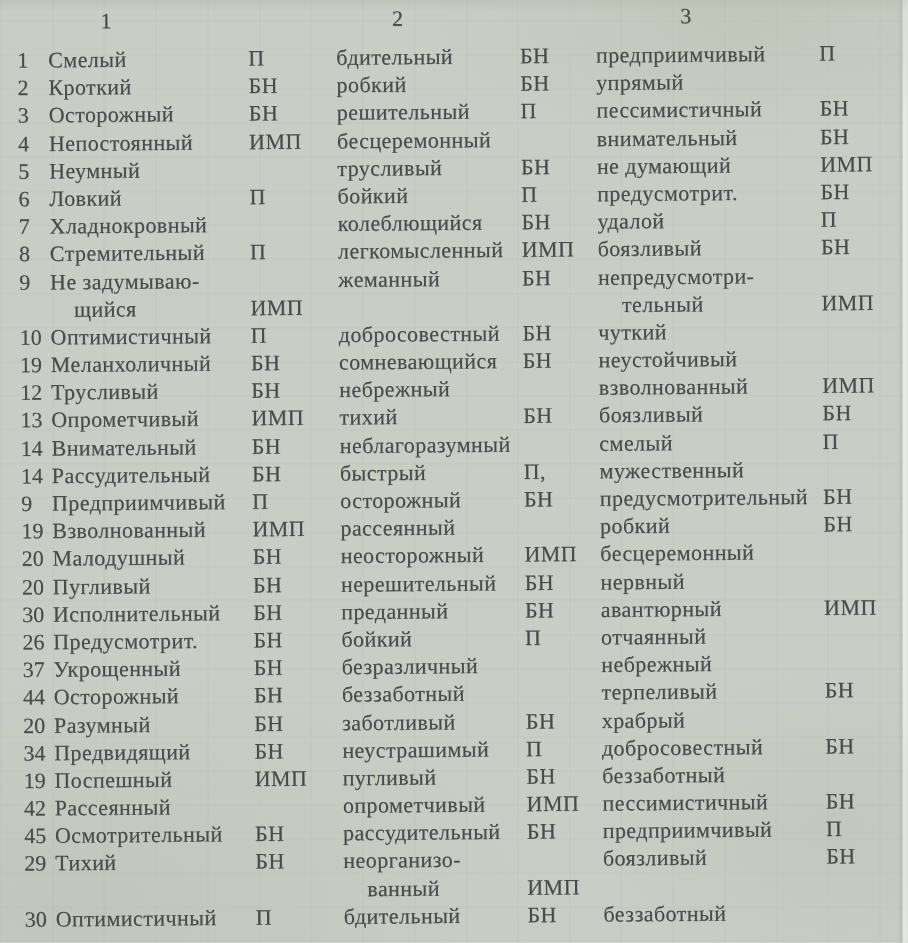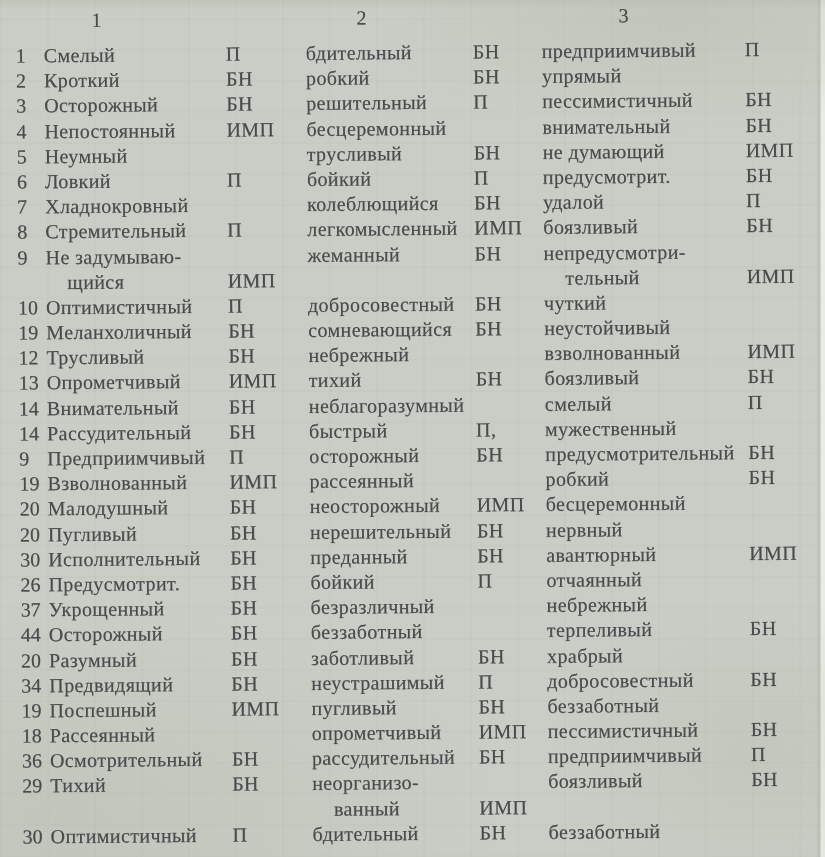--- a/index.html
+++ b/index.html
@@ -317,31 +317,31 @@
         <span class="c num">19</span>
         <span class="c w1">Поспешный</span>
         <span class="c l1">ИМП</span>
         <span class="c w2">пугливый</span>
         <span class="c l2">БН</span>
         <span class="c w3">беззаботный</span>
         <span class="c l3"></span>
       </div>
 
       <div class="row">
-        <span class="c num">18</span>
+        <span class="c num">42</span>
         <span class="c w1">Рассеянный</span>
         <span class="c l1"></span>
         <span class="c w2">опрометчивый</span>
         <span class="c l2">ИМП</span>
         <span class="c w3">пессимистичный</span>
         <span class="c l3">БН</span>
       </div>
 
       <div class="row">
-        <span class="c num">36</span>
+        <span class="c num">45</span>
         <span class="c w1">Осмотрительный</span>
         <span class="c l1">БН</span>
         <span class="c w2">рассудительный</span>
         <span class="c l2">БН</span>
         <span class="c w3">предприимчивый</span>
         <span class="c l3">П</span>
       </div>
 
       <div class="row">
         <span class="c num">29</span>

